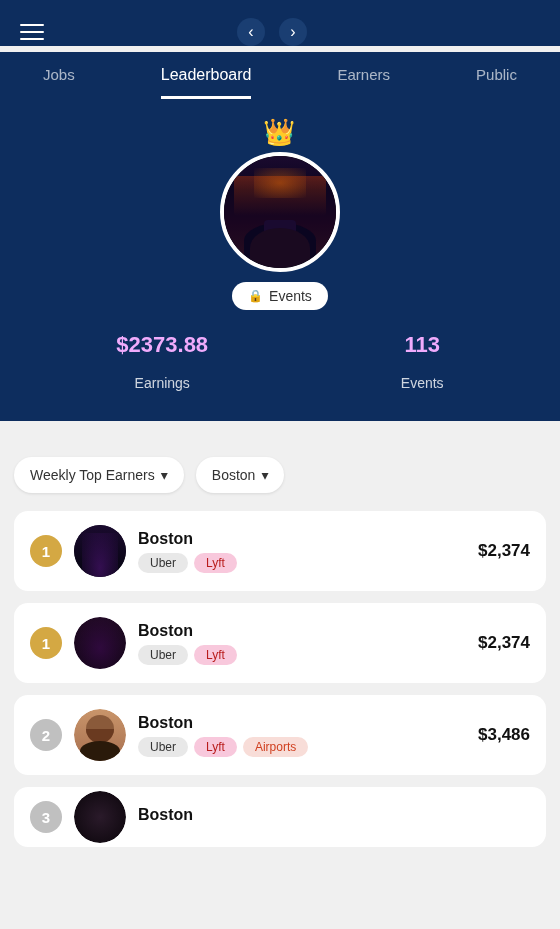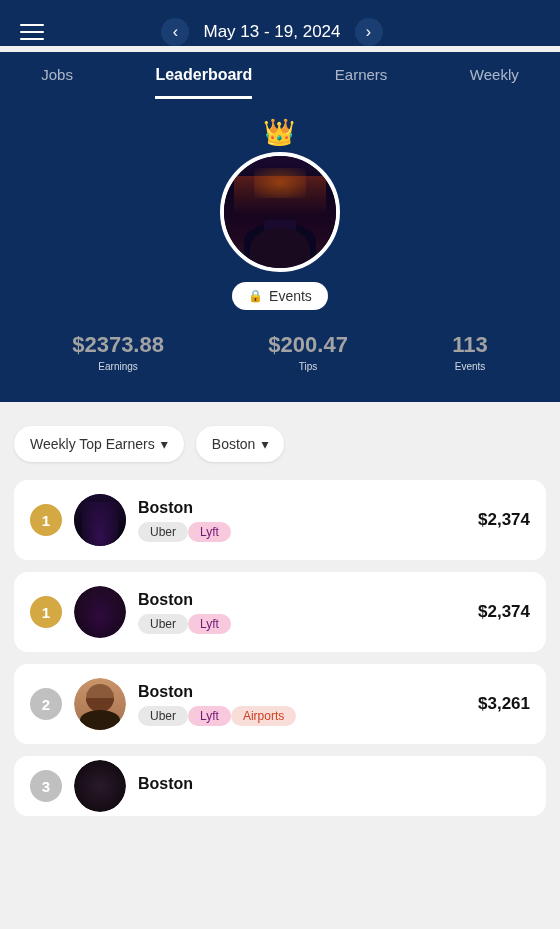--- a/index.html
+++ b/index.html
@@ -66,21 +66,21 @@
     }
     .tab {
       color: rgba(255,255,255,0.65);
       font-size: 15px;
       padding-bottom: 12px;
       cursor: pointer;
       border-bottom: 3px solid transparent;
     }
     .tab.active {
       color: white;
-      font-weight: 700;
+      font-weight: 400;
       font-size: 16px;
       border-bottom: 3px solid white;
     }
 
     
     .hero {
       background: #0d2d5e;
       display: flex;
       flex-direction: column;
       align-items: center;
@@ -148,34 +148,34 @@
     .stats-row {
       display: flex;
       justify-content: space-around;
       width: 100%;
       margin-top: 22px;
     }
     .stat-item {
       text-align: center;
     }
     .stat-value {
-      color: #a3a3a3;
+      color: #f0abfc;
       font-size: 22px;
       font-weight: 700;
     }
     .stat-label {
       color: rgba(255,255,255,0.8);
-      font-size: 10px;
-      margin-top: 3px;
+      font-size: 14px;
+      margin-top: 17px;
     }
 
     
     .list-section {
       background: #f0f0f0;
-      padding: 24px 14px;
+      padding: 36px 14px;
     }
 
     
     .filter-row {
       display: flex;
       gap: 12px;
       margin-bottom: 18px;
     }
     .filter-btn {
       background: white;
@@ -240,68 +240,68 @@
       flex: 1;
     }
     .item-city {
       font-size: 16px;
       font-weight: 700;
       color: #111;
       margin-bottom: 5px;
     }
     .tags {
       display: flex;
+      gap: 6px;
       flex-wrap: wrap;
     }
     .tag {
       border-radius: 12px;
       padding: 3px 12px;
       font-size: 12px;
       font-weight: 500;
     }
     .tag-uber { background: #e8e8e8; color: #333; }
-    .tag-lyft { background: #f8c8dc; color: #701a75; }
+    .tag-lyft { background: #f8c8dc; color: #b91c1c; }
     .tag-doordash { background: #f8ddd8; color: #d04020; }
 
     .item-amount {
       font-size: 17px;
       font-weight: 700;
       color: #111;
       flex-shrink: 0;
     }
   </style>
 </head>
 <body>
 
 <div class="header">
   <div class="hamburger-icon">
     <span></span>
       <span></span>
       <span></span>
   </div>
   <div class="date-nav">
     <button class="nav-arrow">‹</button>
-    <span class="date-text">May 13 - 19, 2024</span>
     <button class="nav-arrow">›</button>
   </div>
   <div style="width:40px"></div>
 </div>
 
 <div class="tabs">
   <div class="tab">
     <span>Jobs</span>
   </div>
   <div class="tab active">
     <span>Leaderboard</span>
   </div>
   <div class="tab">
     <span>Earners</span>
   </div>
   <div class="tab">
-    <span>Weekly</span>
+    <span>Public</span>
   </div>
 </div>
 
 <div class="hero">
   <div class="crown-icon">👑</div>
   <div class="avatar-ring">
     <div class="avatar-img">
 
       <div style="position:absolute;inset:0;background:linear-gradient(180deg,#1a0a2e 0%,#0d0520 30%,#1a0520 60%,#2a1020 100%)"></div>
       <div style="position:absolute;top:20px;left:10px;right:10px;height:40px;background:linear-gradient(180deg,rgba(255,80,0,0.3),transparent);border-radius:4px"></div>
@@ -311,24 +311,20 @@
     </div>
   </div>
   <div class="public-badge">
     <span class="lock-icon">🔒</span>
     <span>Events</span>
   </div>
   <div class="stats-row">
     <div class="stat-item">
       <div class="stat-value">$2373.88</div>
       <div class="stat-label">Earnings</div>
-    </div>
-    <div class="stat-item">
-      <div class="stat-value">$200.47</div>
-      <div class="stat-label">Tips</div>
     </div>
     <div class="stat-item">
       <div class="stat-value">113</div>
       <div class="stat-label">Events</div>
     </div>
   </div>
 </div>
 
 <div class="list-section">
 
@@ -395,21 +391,21 @@
       </div>
     </div>
     <div class="item-info">
       <div class="item-city">Boston</div>
       <div class="tags">
         <span class="tag tag-uber">Uber</span>
         <span class="tag tag-lyft">Lyft</span>
         <span class="tag tag-doordash">Airports</span>
       </div>
     </div>
-    <div class="item-amount">$3,261</div>
+    <div class="item-amount">$3,486</div>
   </div>
 
   <div class="leaderboard-item" style="height:60px;overflow:hidden;">
     <div class="rank-badge rank-silver">
       <span>3</span>
     </div>
     <div class="item-avatar">
       <div class="item-avatar-img" style="background:radial-gradient(circle,#2a1a2a,#0a050a);"></div>
     </div>
     <div class="item-info">

